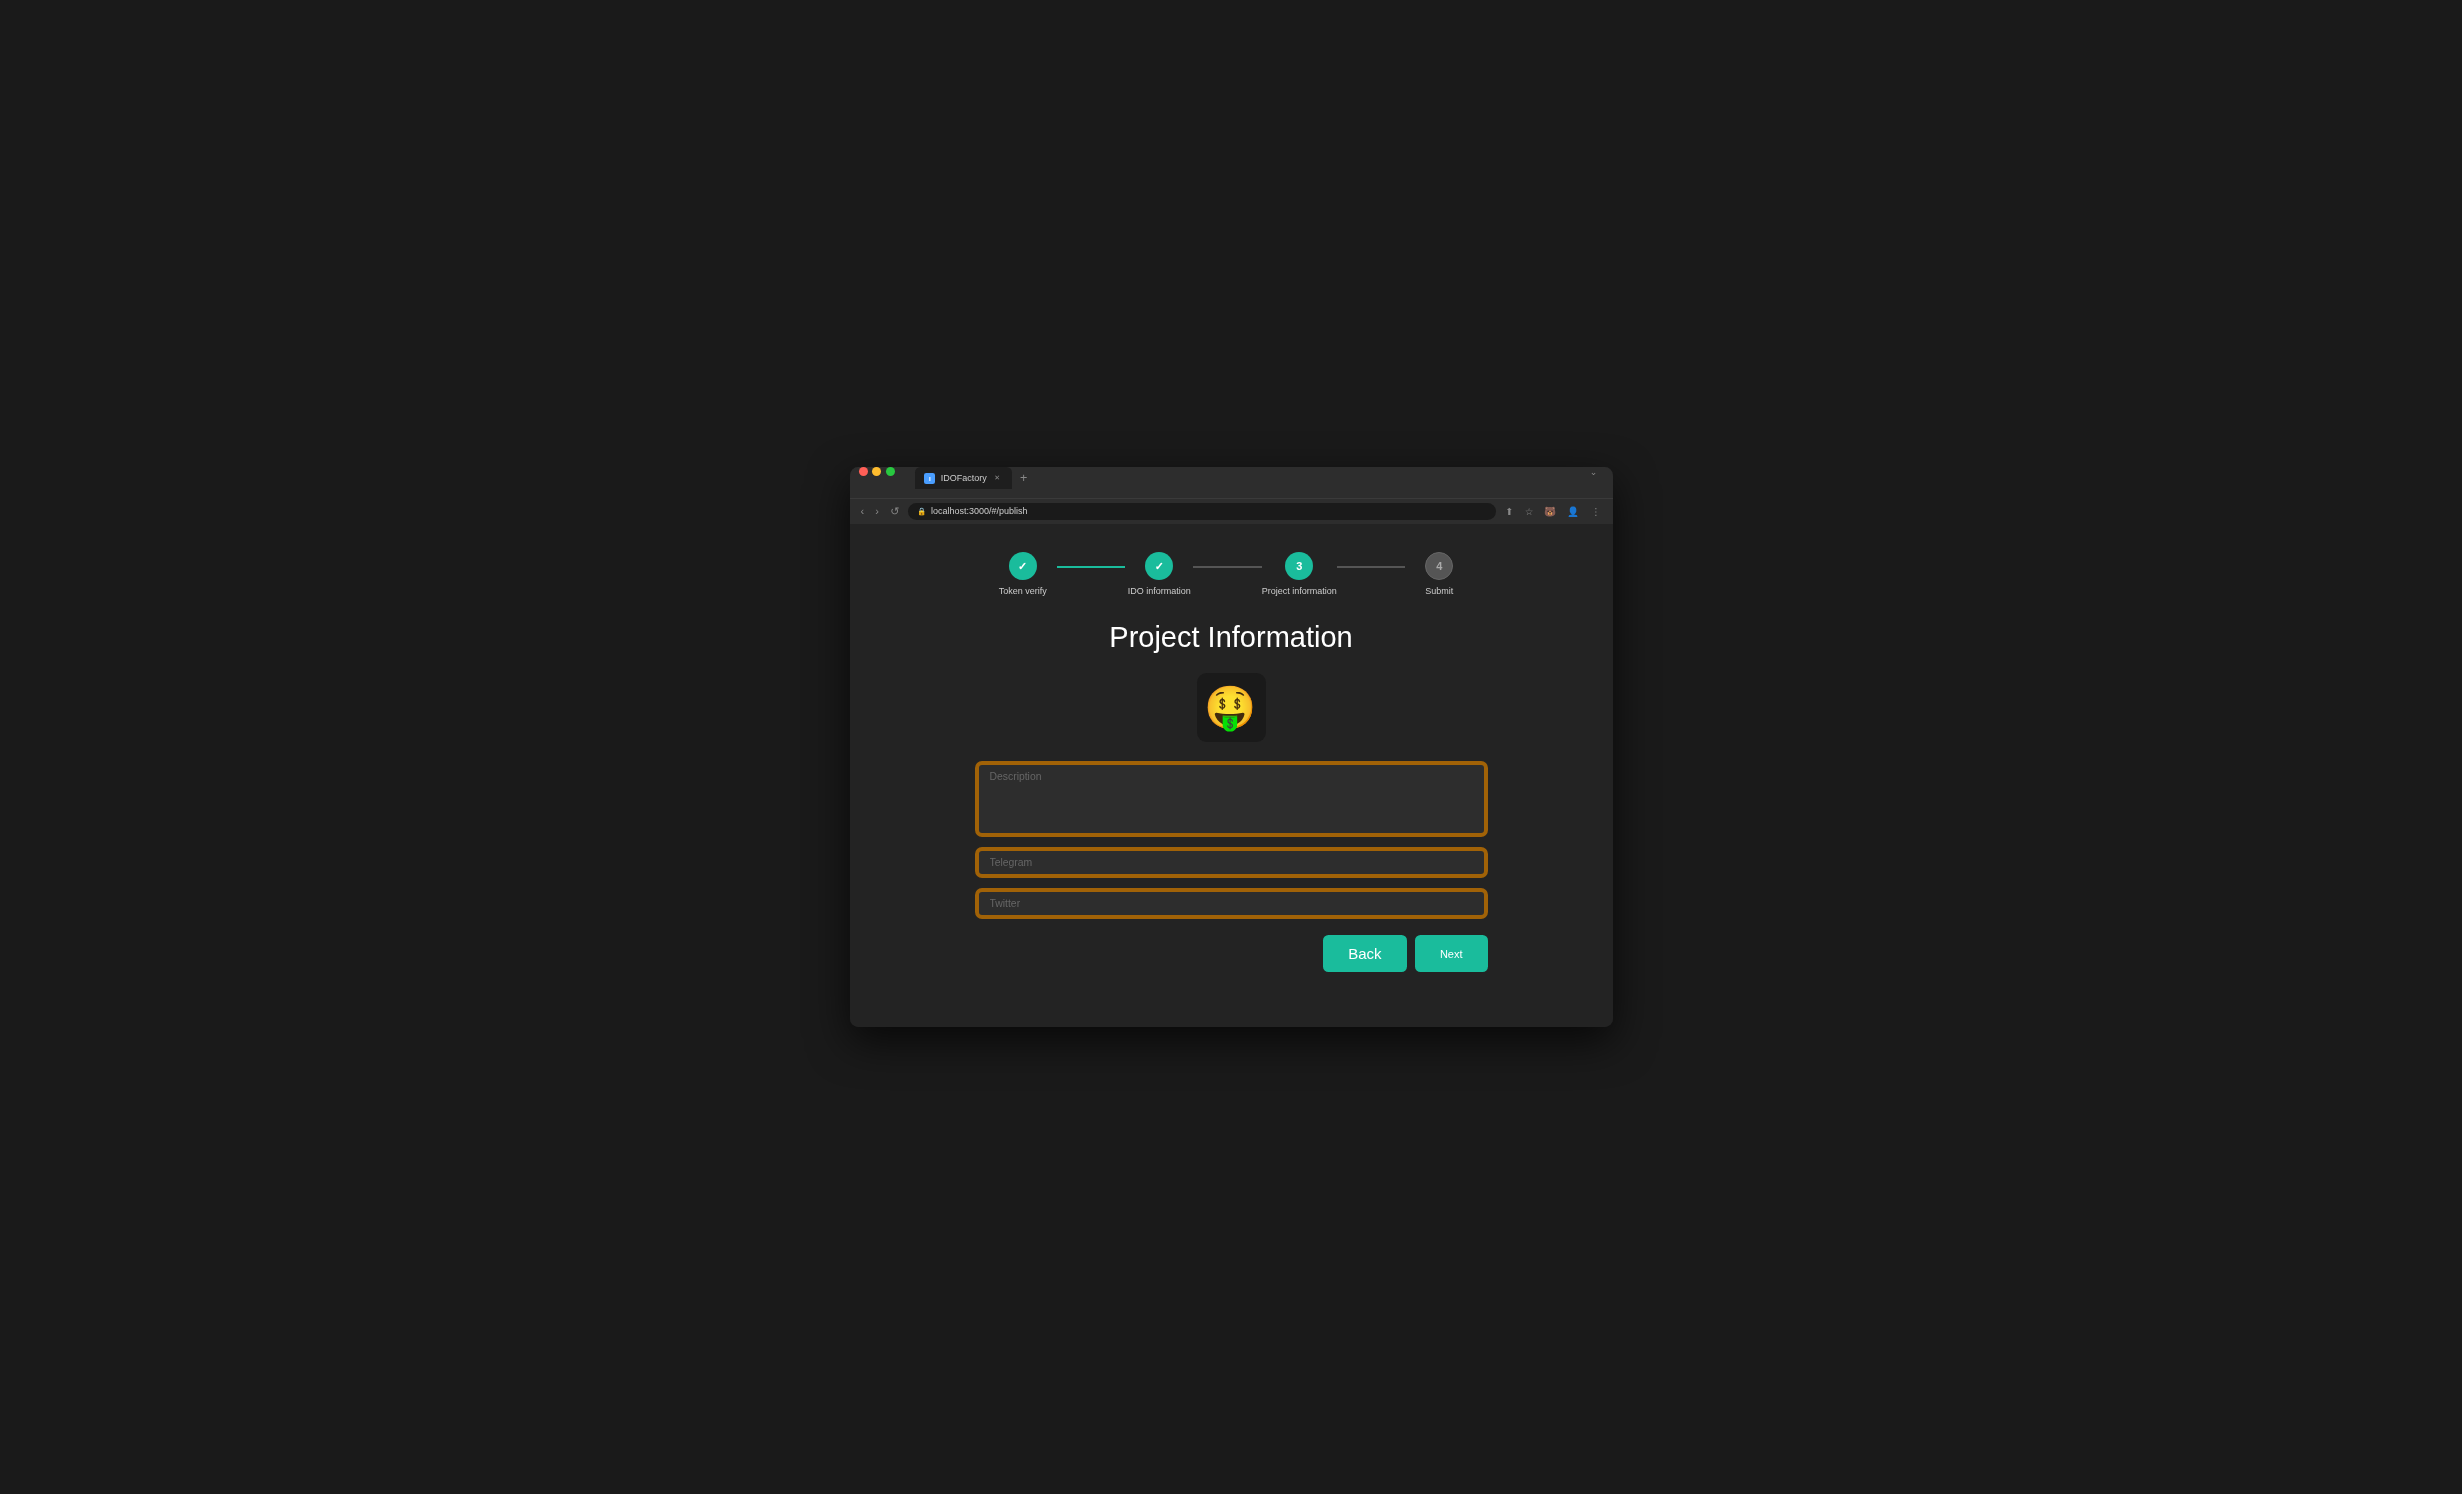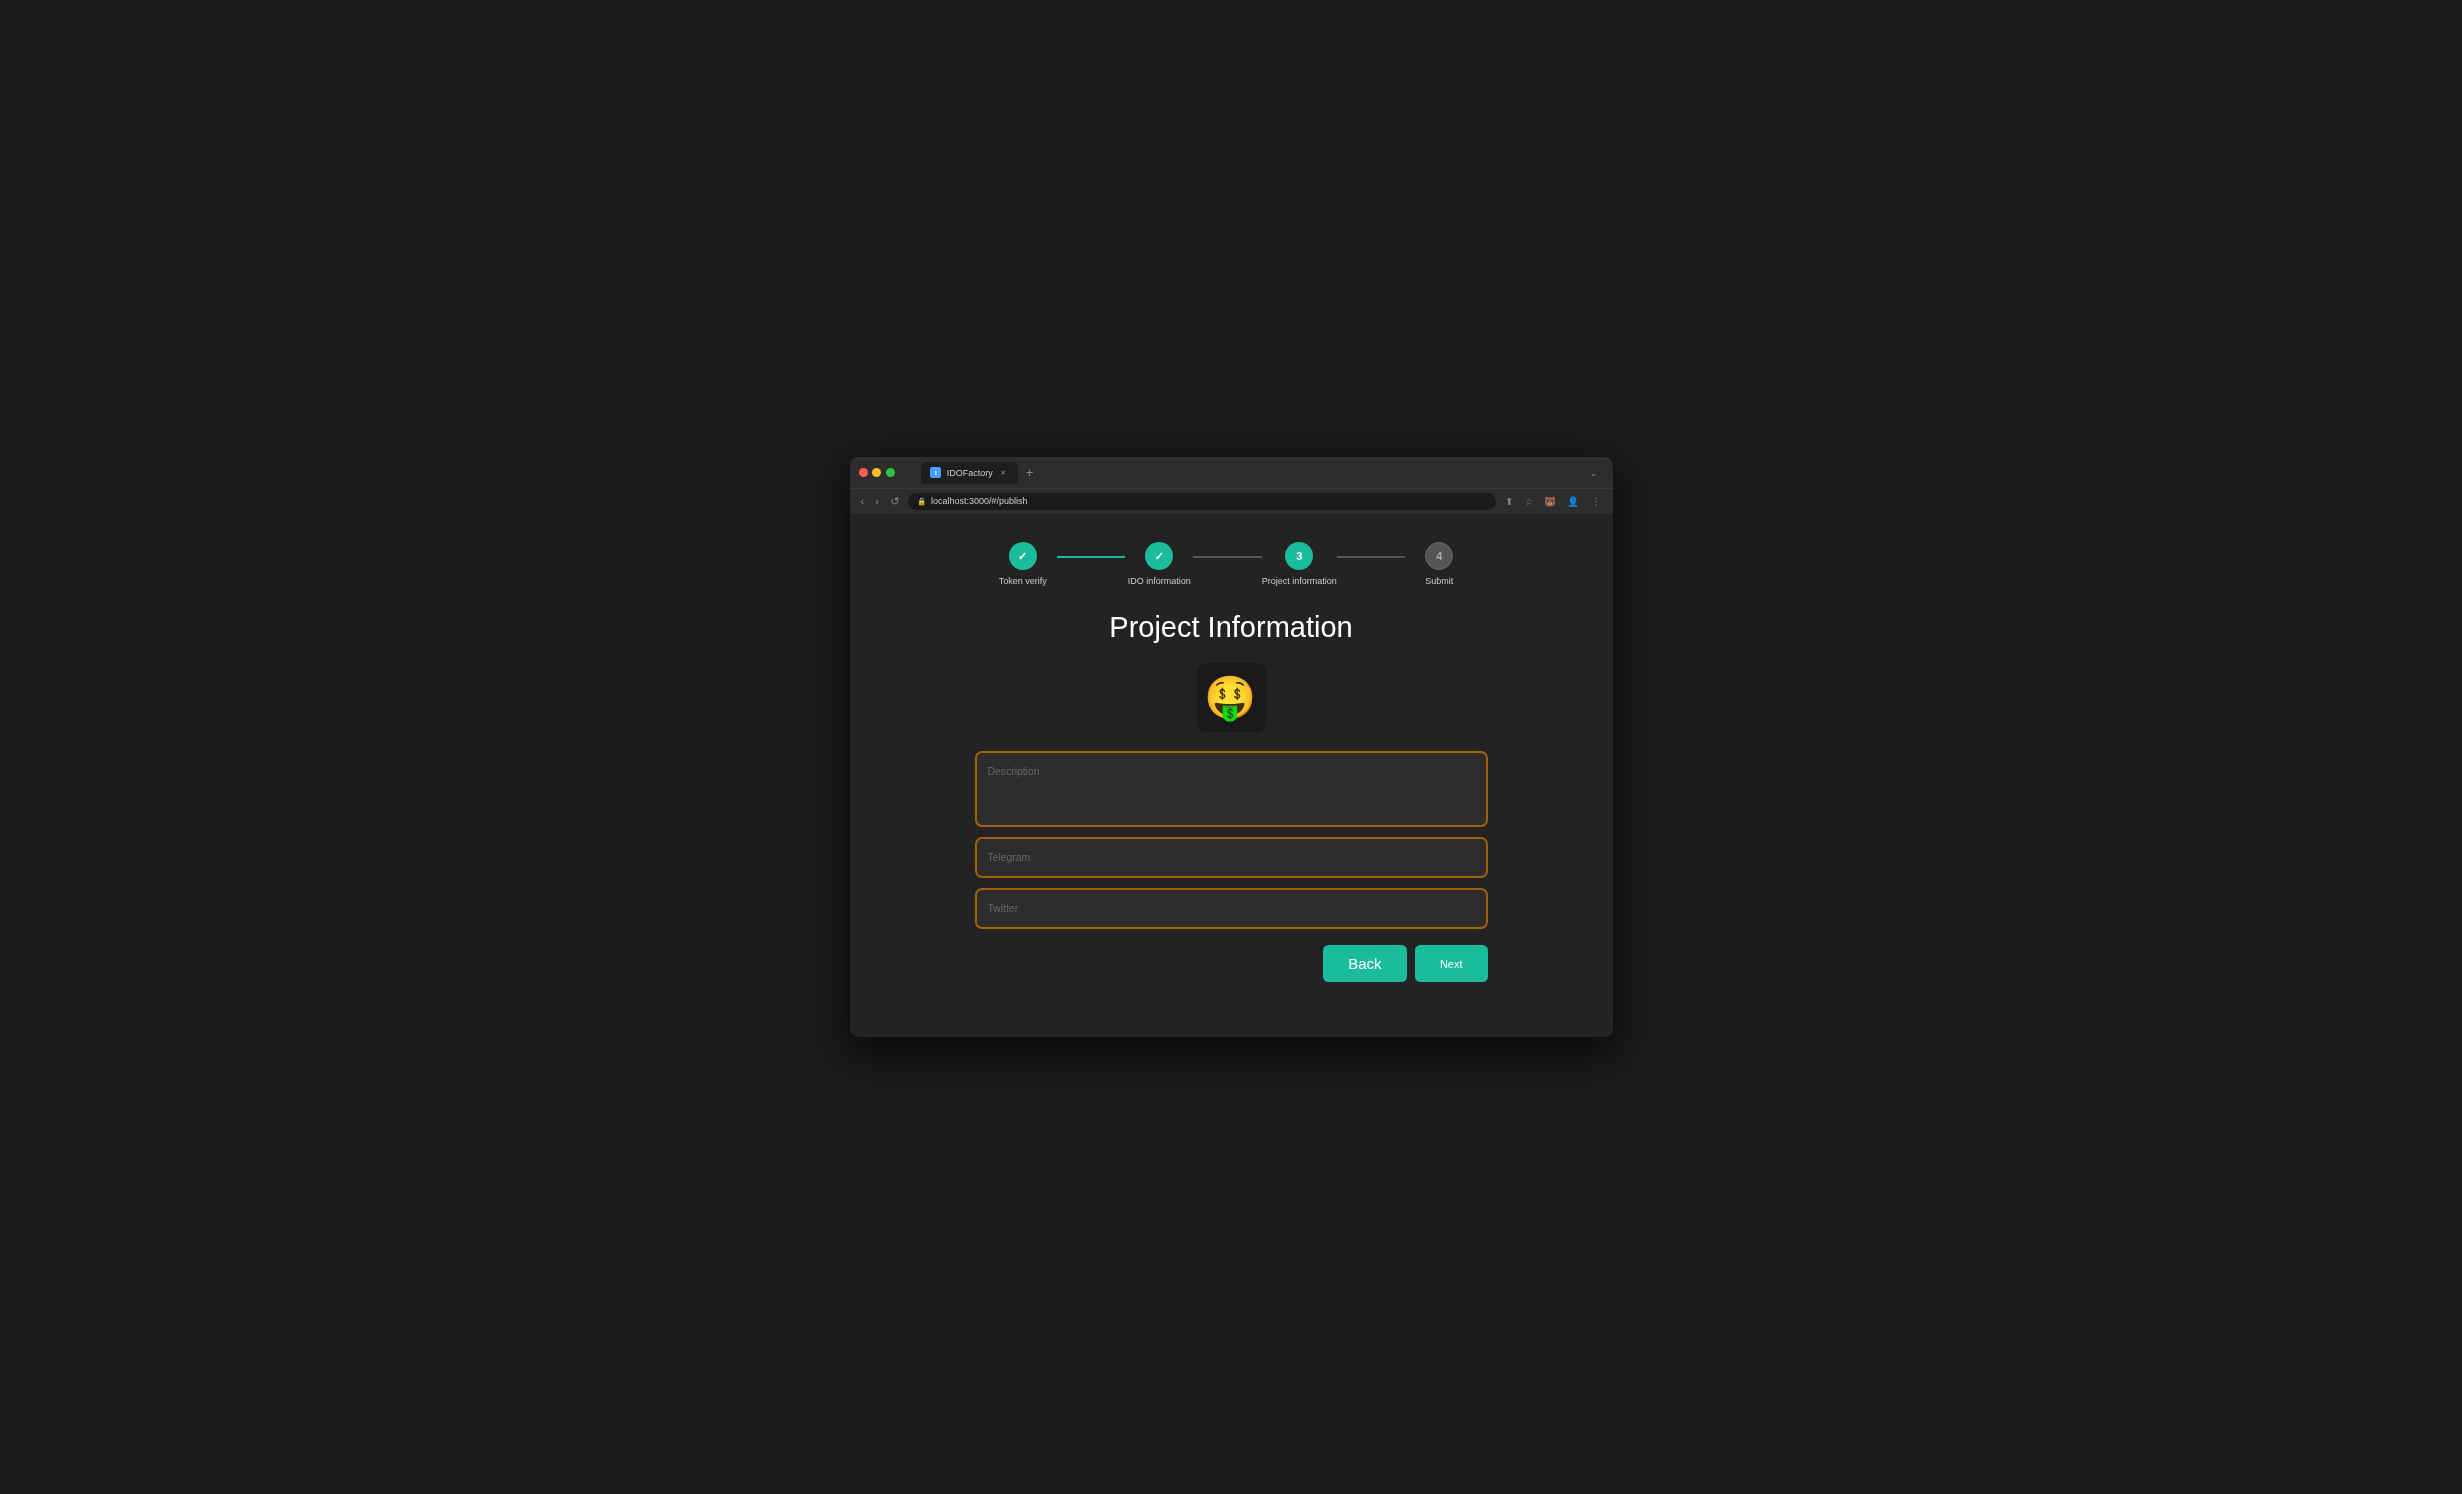--- a/index.html
+++ b/index.html
@@ -20,23 +20,23 @@
       border-radius: 8.3px;
       overflow: hidden;
       box-shadow: 0 14px 42px rgba(0,0,0,0.7);
     }
 
     
     .title-bar {
       background: #2d2d2d;
       height: 30.5px;
       display: flex;
-      align-items: center;
+      align-items: flex-start;
       padding: 0 9.7px;
-      gap: 19px;
+      gap: 13px;
       position: relative;
     }
 
     .traffic-lights {
       display: flex;
       gap: 4.2px;
       align-items: center;
     }
 
     .traffic-light {
@@ -263,23 +263,23 @@
       width: 100%;
       max-width: 513px;
       display: flex;
       flex-direction: column;
       gap: 9.7px;
     }
 
     .form-input {
       width: 100%;
       background: #2d2d2d;
-      border: 2px solid #a16207;
+      border: 4px solid #a16207;
       border-radius: 7px;
-      padding: 13px 11px;
+      padding: 6px 11px;
       color: #aaa;
       font-size: 10.4px;
       outline: none;
       font-family: inherit;
     }
 
     .form-input::placeholder { color: #666; }
 
     textarea.form-input {
       resize: none;

